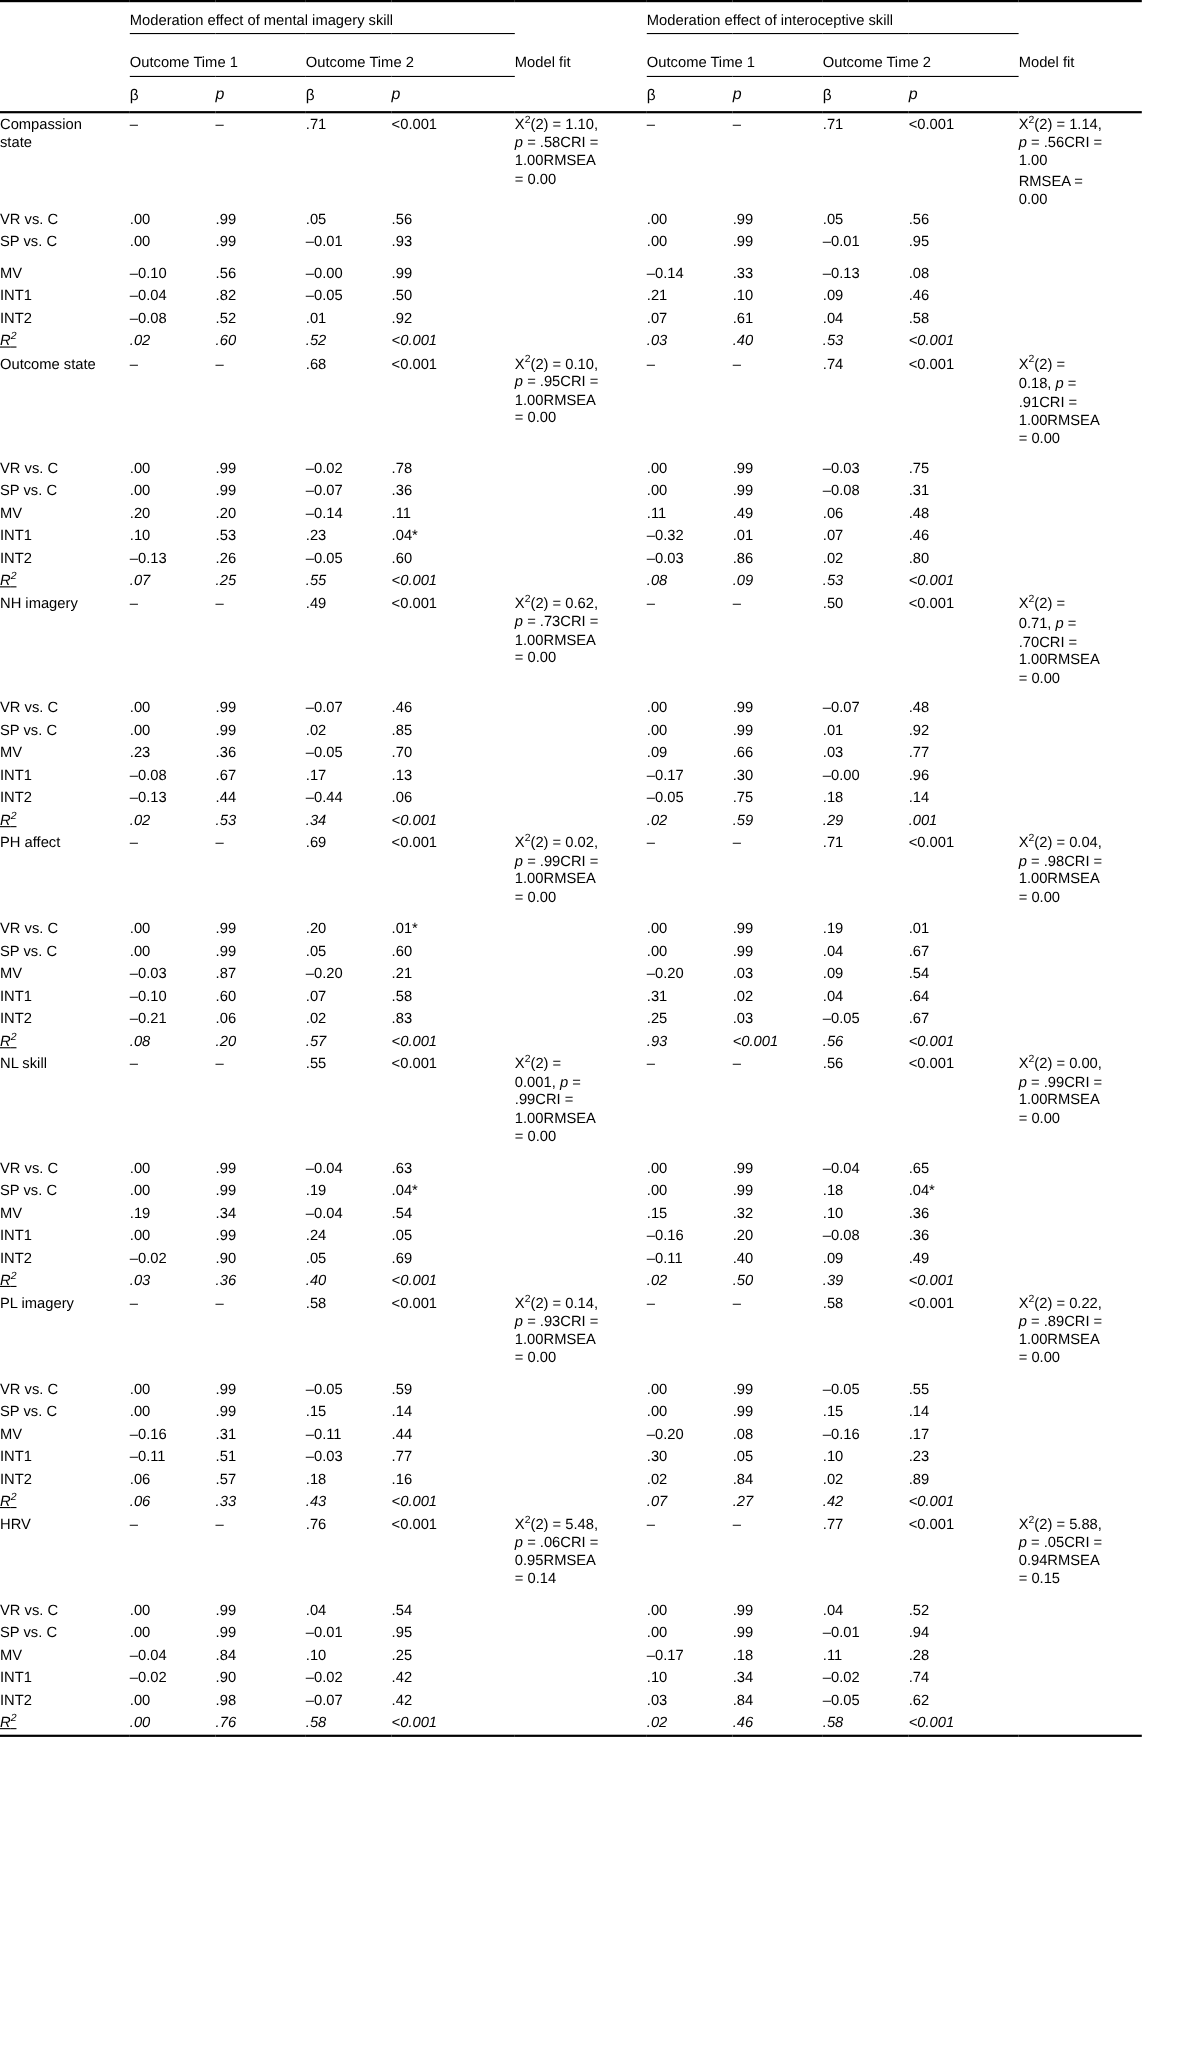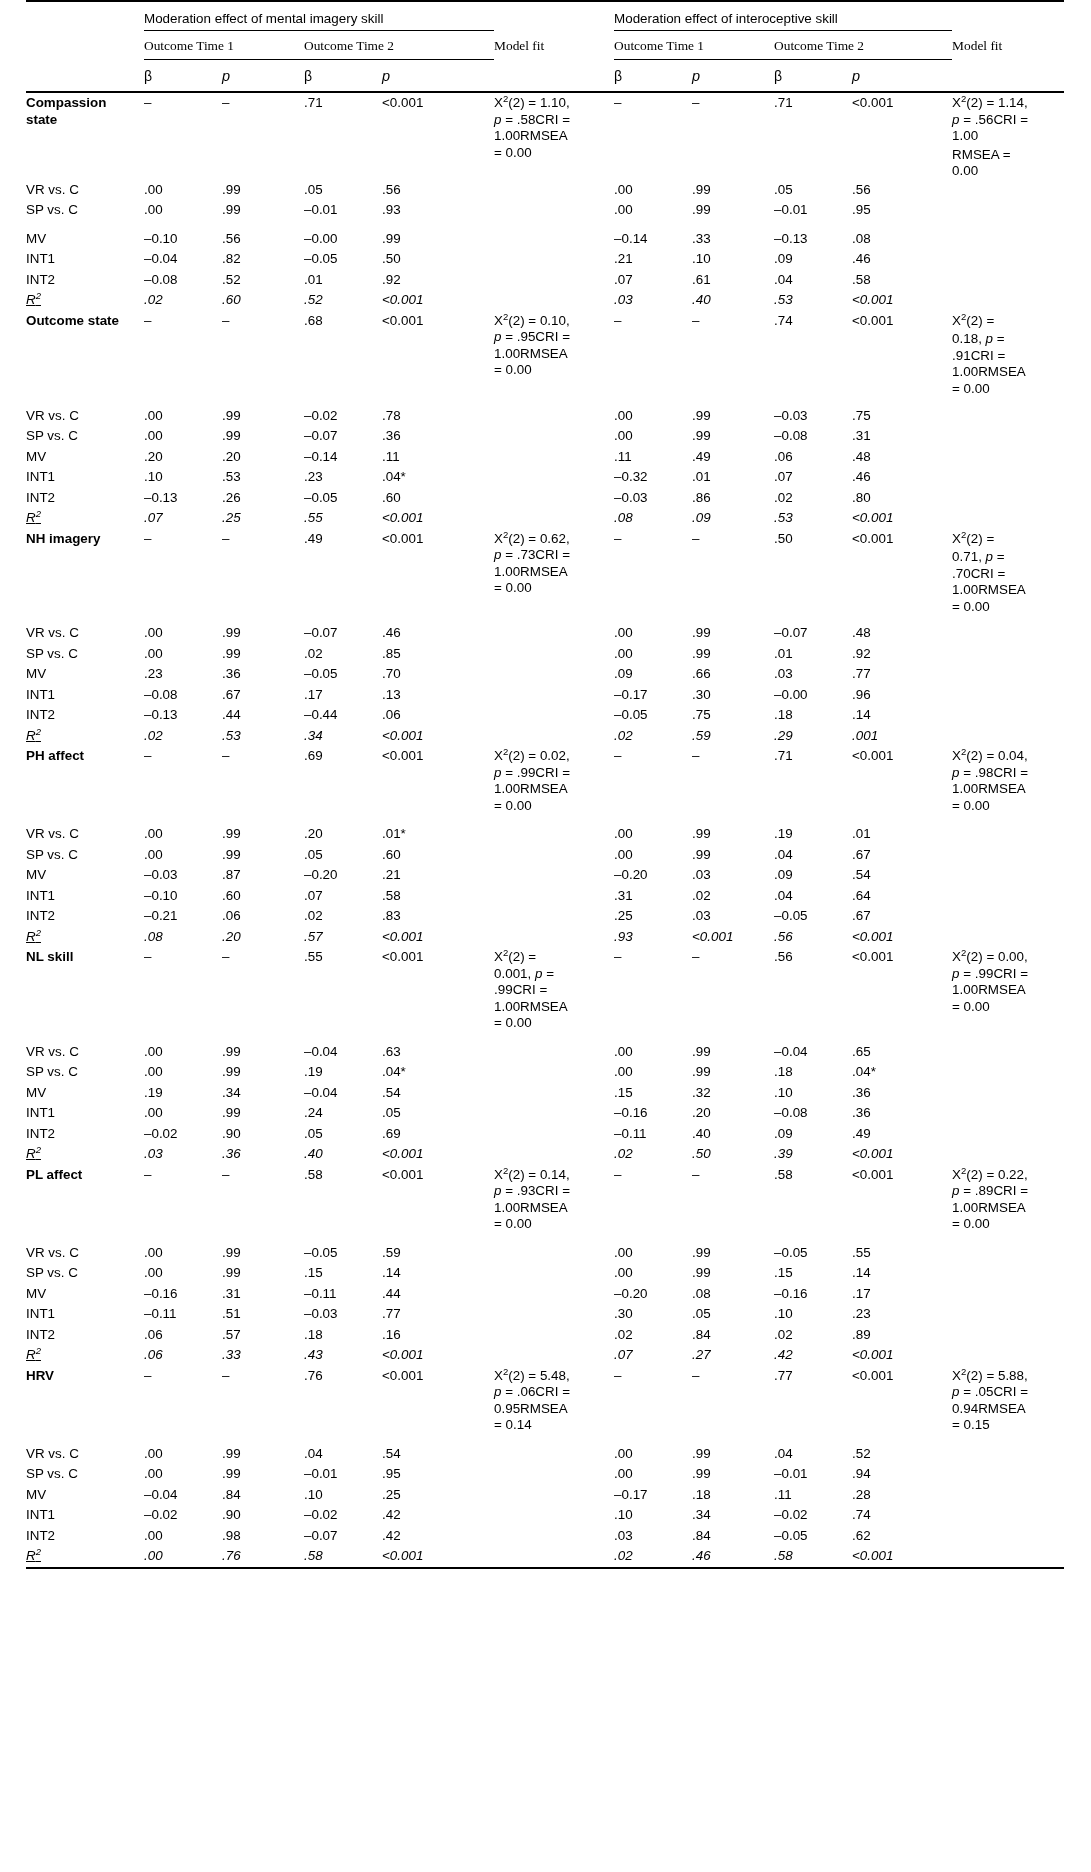--- a/index.html
+++ b/index.html
@@ -15,21 +15,20 @@
     -webkit-font-smoothing: antialiased;
   }
   .table-wrap {
     width: 1091px;
     box-sizing: border-box;
     padding: 0;
   }
   table.stats {
     border-collapse: collapse;
     width: 1038px;
-    margin-left: 26px;
     table-layout: fixed;
     font-size: 13.4px;
   }
   
   col.c-label   { width: 118px; }
   col.c-b1      { width: 78px; }
   col.c-p1      { width: 82px; }
   col.c-b2      { width: 78px; }
   col.c-p2      { width: 112px; }
   col.c-fit     { width: 120px; }
@@ -53,43 +52,42 @@
   
   tr.hdr-group td {
     padding-top: 9px;
     padding-bottom: 4px;
     font-size: 13.4px;
   }
   tr.hdr-group td.grp {
     border-bottom: 1.3px solid #000;
   }
   tr.hdr-sub td {
-    padding-top: 7px;
+    padding-top: 18px;
     padding-bottom: 5px;
-    font-family: Liberation Serif, serif;
   }
   tr.hdr-sub td.underline-grp {
     border-bottom: 1.3px solid #000;
   }
   tr.hdr-sym td {
     padding-top: 8px;
     padding-bottom: 7px;
   }
 
   .sym-beta { font-size: 14px; }
   .sym-p { font-style: italic; font-size: 14.5px; }
 
   
   tr.data td {
     padding-top: 2.0px;
     padding-bottom: 2.0px;
     line-height: 16.5px;
   }
   td.label { white-space: normal; }
-  td.label.bold { font-weight: bold; }
+  td.label.bold { font-weight: normal; }
   td.label.ital { font-style: italic; text-decoration: underline; }
   td.num.ital { font-style: italic; }
   td.fit {
     line-height: 16.6px;
     padding-right: 6px;
   }
   sup { font-size: 9.5px; vertical-align: super; line-height: 0; }
   .spacer-row td { height: 15px; }
   .tiny-gap td { height: 8px; }
 </style>
@@ -768,21 +766,21 @@
           <td class="num ital">.40</td>
           <td class="num ital">&lt;0.001</td>
           <td></td>
           <td class="num ital">.02</td>
           <td class="num ital">.50</td>
           <td class="num ital">.39</td>
           <td class="num ital">&lt;0.001</td>
           <td></td>
         </tr>
         <tr class="data section-head">
-          <td class="label bold">PL affect</td>
+          <td class="label bold">PL imagery</td>
           <td class="num">–</td>
           <td class="num">–</td>
           <td class="num">.58</td>
           <td class="num">&lt;0.001</td>
           <td class="fit" rowspan="3">X<sup>2</sup>(2) = 0.14,<br><i>p</i> = .93CRI =<br>1.00RMSEA<br>= 0.00</td>
           <td class="num">–</td>
           <td class="num">–</td>
           <td class="num">.58</td>
           <td class="num">&lt;0.001</td>
           <td class="fit" rowspan="3">X<sup>2</sup>(2) = 0.22,<br><i>p</i> = .89CRI =<br>1.00RMSEA<br>= 0.00</td>

